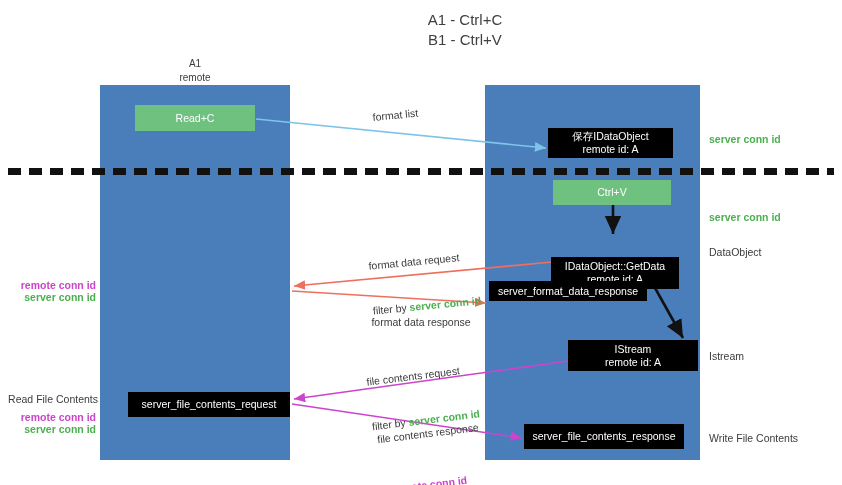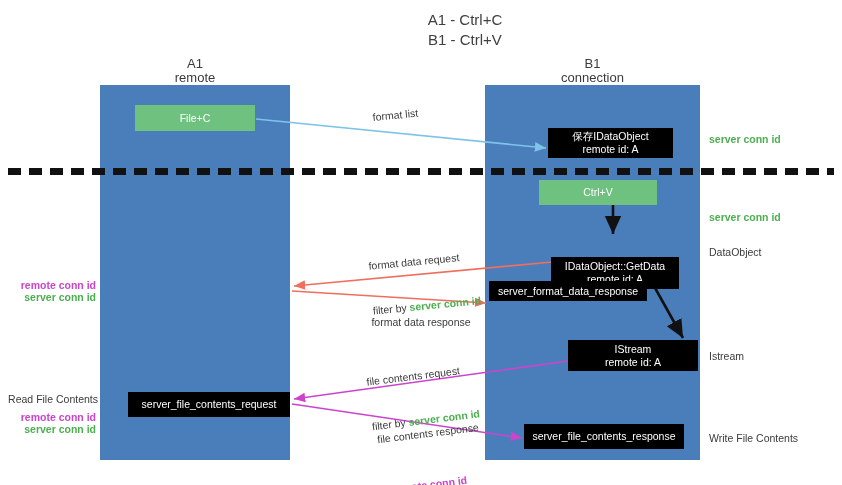--- a/index.html
+++ b/index.html
@@ -20,21 +20,21 @@
   .lane {
     position: absolute;
     background: #4a7ebb;
   }
   #lane-a1 { left: 100px; top: 85px; width: 190px; height: 375px; }
   #lane-b1 { left: 485px; top: 85px; width: 215px; height: 375px; }
 
   .lane-header {
     position: absolute;
     text-align: center;
-    font-size: 13px;
+    font-size: 10px;
     color: #3b3b3b;
     line-height: 14px;
     white-space: pre;
   }
   #hdr-a1 { left: 100px; top: 57px; width: 190px; }
   #hdr-b1 { left: 485px; top: 57px; width: 215px; }
 
   
   #title {
     position: absolute;
@@ -117,22 +117,20 @@
 <div id="stage">
 
   <div id="title">A1 - Ctrl+C
 B1 - Ctrl+V</div>
 
   <div class="lane" id="lane-a1"></div>
   <div class="lane" id="lane-b1"></div>
 
   <div class="lane-header" id="hdr-a1">A1
 remote</div>
-  <div class="lane-header" id="hdr-b1">B1
-connection</div>
 
   <svg id="arrows">
     <defs>
       <marker id="ah-blue" markerWidth="8" markerHeight="8" refX="7" refY="3" orient="auto">
         <path d="M0,0 L7,3 L0,6 z" fill="#7ec4e8"></path>
       </marker>
       <marker id="ah-red" markerWidth="8" markerHeight="8" refX="7" refY="3" orient="auto">
         <path d="M0,0 L7,3 L0,6 z" fill="#ef6f5e"></path>
       </marker>
       <marker id="ah-mag" markerWidth="8" markerHeight="8" refX="7" refY="3" orient="auto">
@@ -153,26 +151,26 @@
 
     <path d="M292,291 L486,303" stroke="#ef6f5e" stroke-width="1.6" fill="none" marker-end="url(#ah-red)"></path>
 
     <path d="M568,361 L294,399" stroke="#cc44cc" stroke-width="1.6" fill="none" marker-end="url(#ah-mag)"></path>
 
     <path d="M292,404 L522,438" stroke="#cc44cc" stroke-width="1.6" fill="none" marker-end="url(#ah-mag)"></path>
   </svg>
 
   <div id="divider"></div>
 
-  <div class="box green" style="left:135px; top:105px; width:120px; height:26px;">File+C</div>
+  <div class="box green" style="left:135px; top:105px; width:120px; height:26px;">Read+C</div>
 
   <div class="box orange" style="left:548px; top:128px; width:125px; height:30px;">保存IDataObject
 remote id: A</div>
 
-  <div class="box green" style="left:539px; top:180px; width:118px; height:25px;">Ctrl+V</div>
+  <div class="box green" style="left:553px; top:180px; width:118px; height:25px;">Ctrl+V</div>
 
   <div class="box orange" style="left:551px; top:237px; width:128px; height:32px;margin-top:20px;">IDataObject::GetData
 remote id: A</div>
 
 
   <div class="box orange" style="left:489px; top:281px; width:158px; height:20px;">server_format_data_response</div>
 
   <div class="box orange" style="left:568px; top:340px; width:130px; height:31px;">IStream
 remote id: A</div>
 

